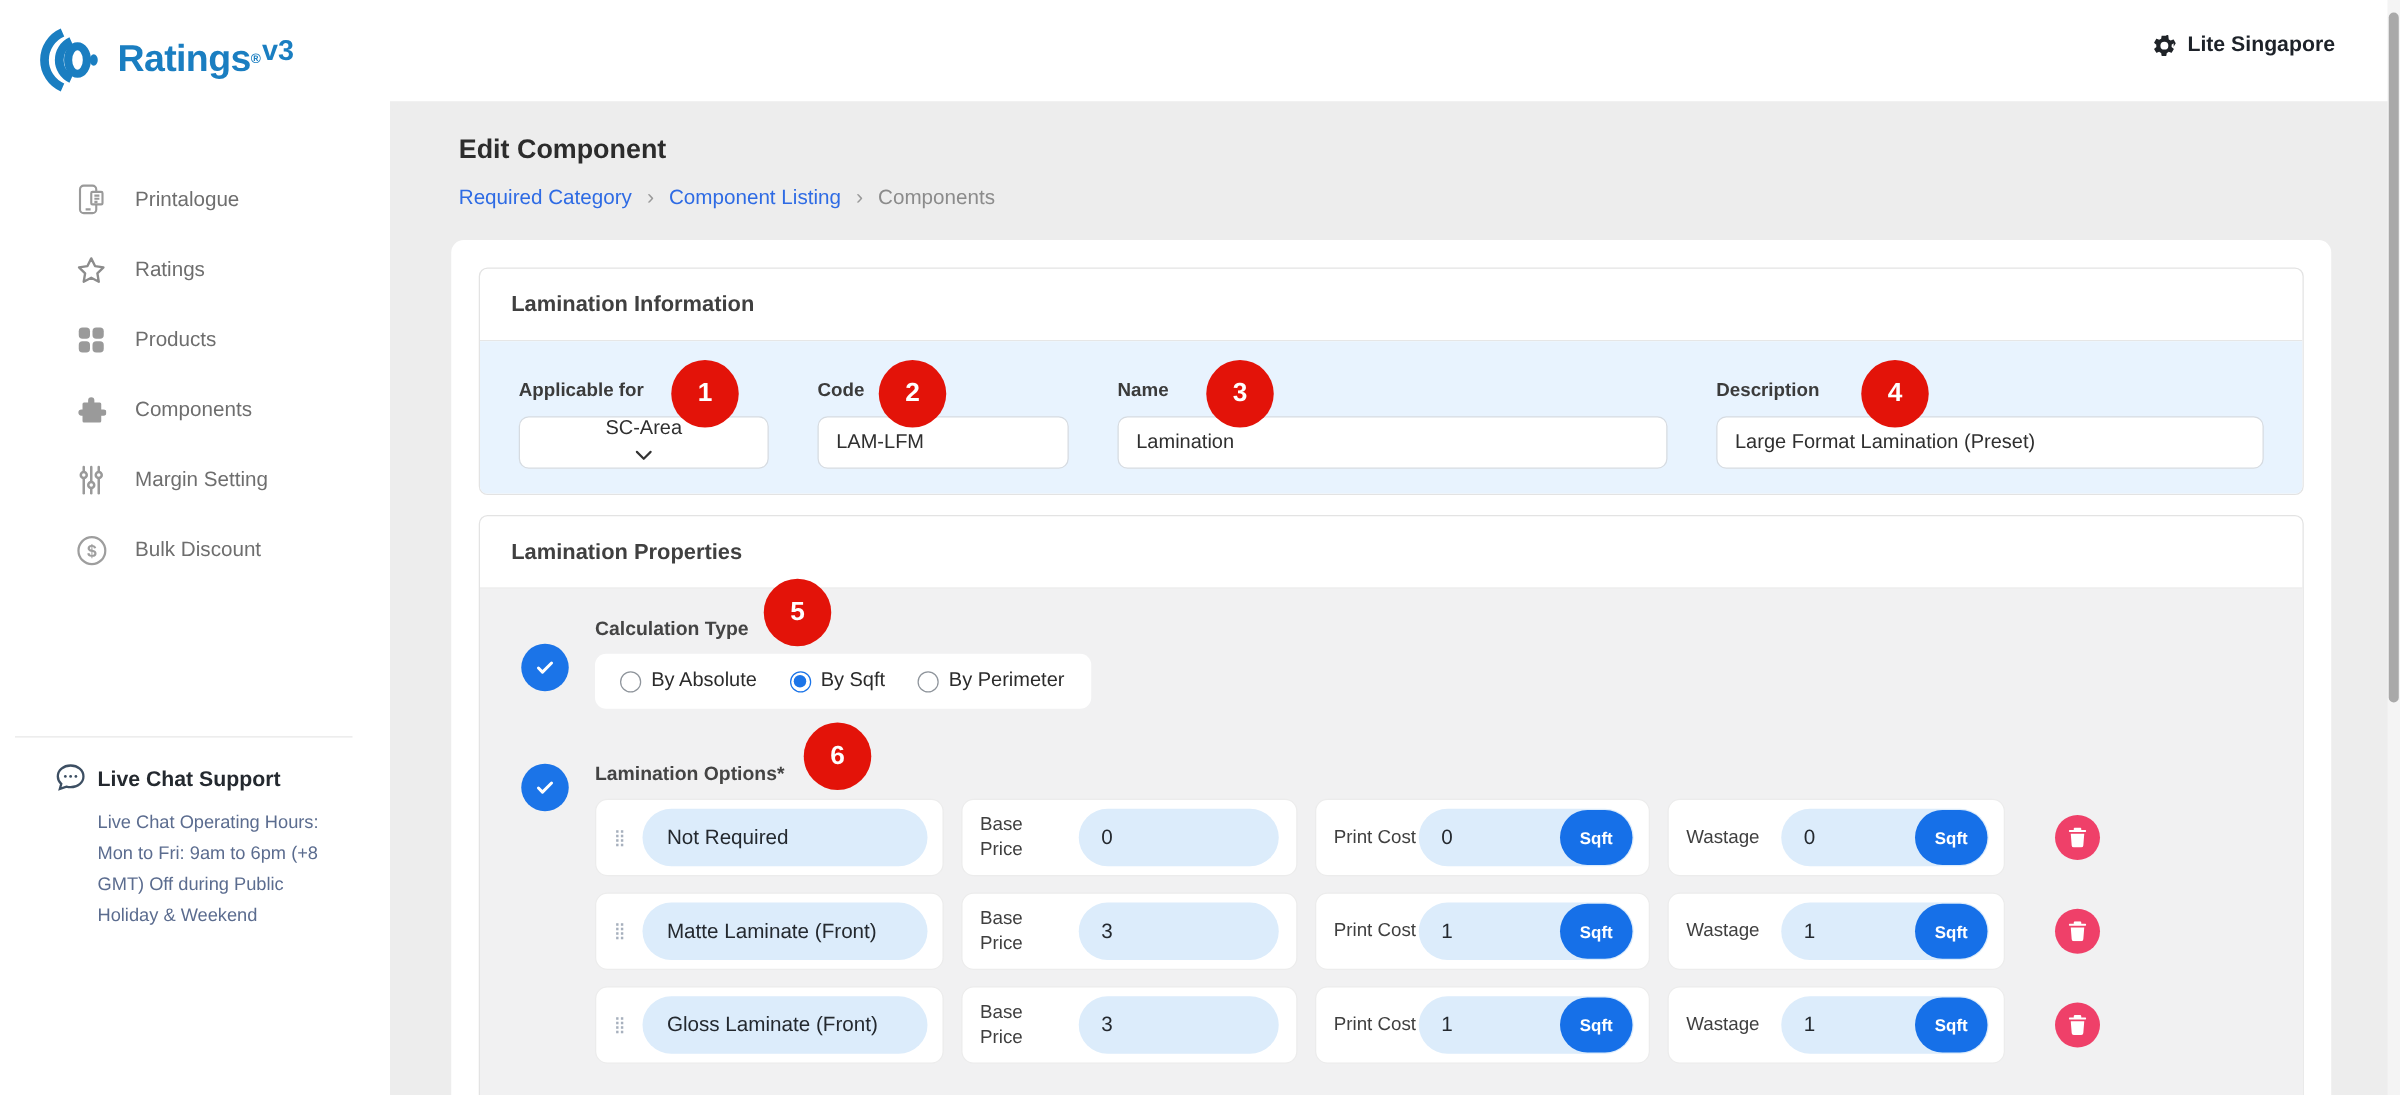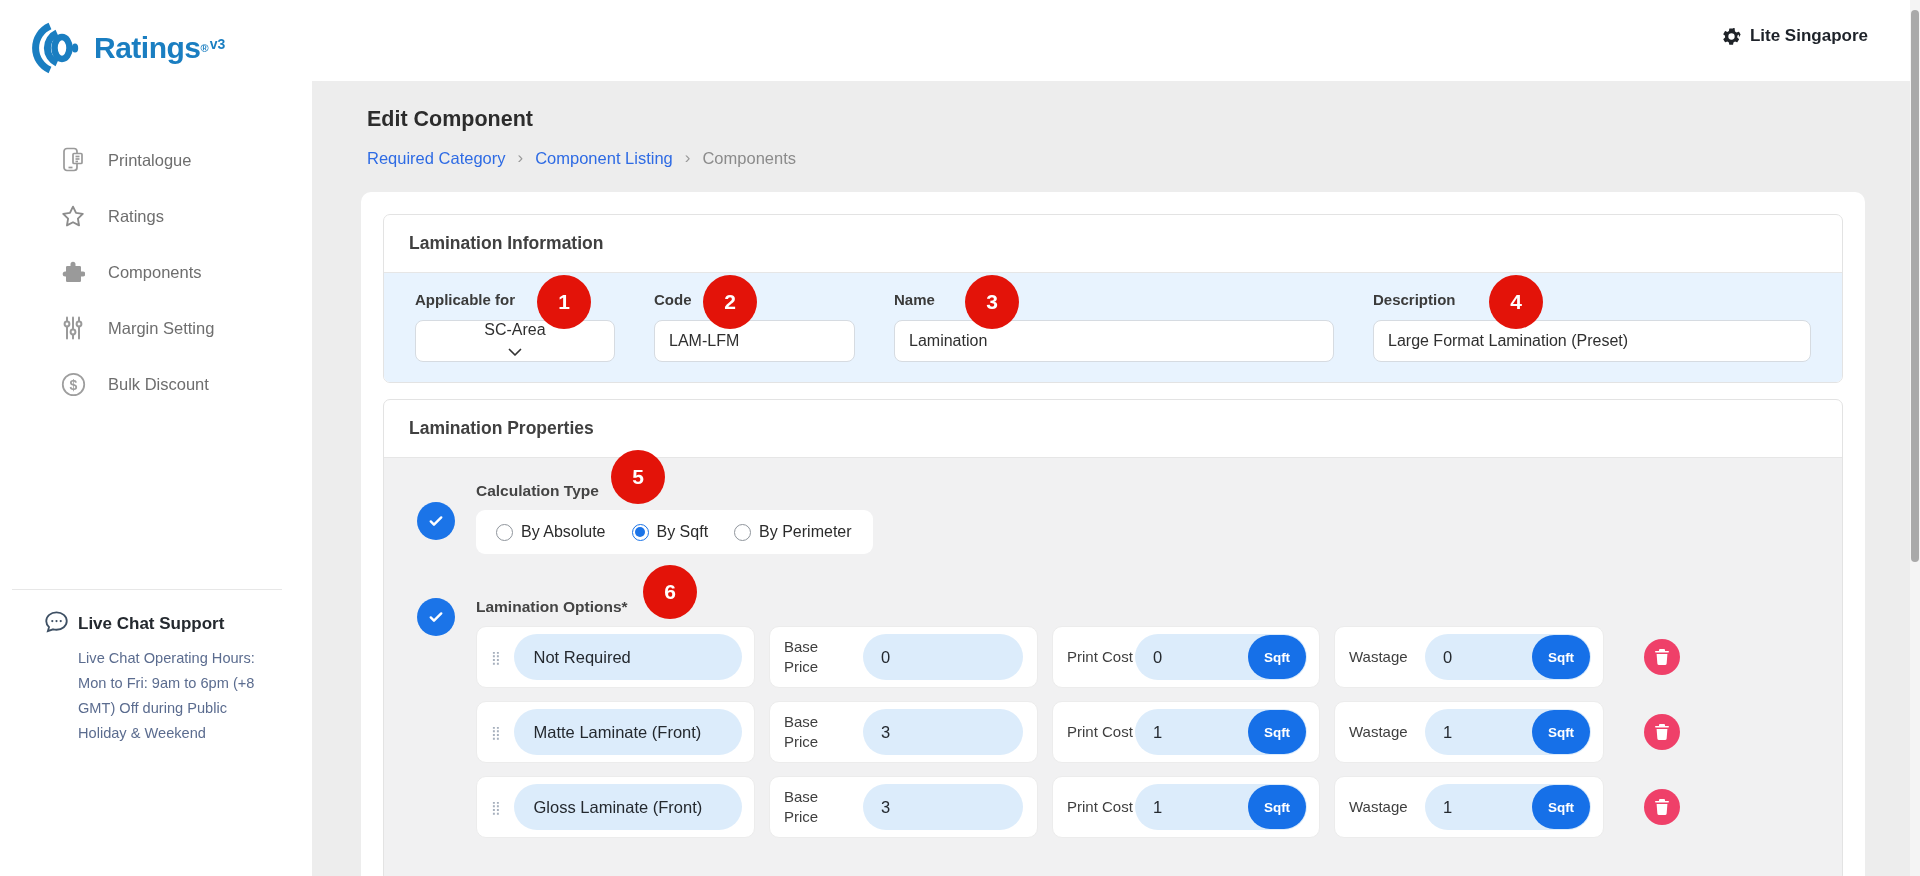--- a/index.html
+++ b/index.html
@@ -15,21 +15,21 @@
   .topbar { position:absolute; top:0; left:0; width:1920px; height:81px; background:#fff; z-index:2; }
   .tenant { position:absolute; top:26px; right:52px; display:flex; align-items:center; gap:9px;
             font-size:17px; font-weight:700; color:#1d2229; }
   .gear-icon svg { display:block; }
 
   
   .sidebar { position:absolute; top:0; left:0; width:312px; height:876px; background:#fff; z-index:3; }
   .logo { position:absolute; top:20px; left:30px; display:flex; align-items:flex-start; gap:8px; cursor:pointer; }
   .logo-text { font-size:30px; font-weight:800; color:#1a7ec1; letter-spacing:-.5px; line-height:56px; }
   .logo-sup { font-size:11px; vertical-align:super; color:#1a7ec1; font-weight:700; }
-  .logo-v { font-size:14px; color:#1a7ec1; font-weight:700; position:relative; top:-9px; left:1px; }
+  .logo-v { font-size:23px; color:#1a7ec1; font-weight:700; position:relative; top:-9px; left:1px; }
   .nav { position:absolute; top:132px; left:0; width:312px; }
   .nav-item { display:flex; align-items:center; gap:22px; padding:14px 0 14px 60px; cursor:pointer;
               font-size:16.5px; color:#6e6e6e; min-height:56px; }
   .nav-item .nav-ic { width:26px; display:flex; justify-content:center; flex:none; }
   .nav-label { line-height:1.35; max-width:150px; }
   .divider { position:absolute; top:589px; left:12px; width:270px; height:1px; background:#e7e7e7; }
   .support { position:absolute; top:610px; left:44px; width:230px; }
   .support-head { display:flex; align-items:center; gap:9px; font-size:17px; font-weight:700; color:#24292f; }
   .support-hours { margin:8px 0 0 34px; width:200px; font-size:14.6px; line-height:1.72; color:#5b6c8f; }
 
@@ -43,21 +43,21 @@
   .crumb-sep { color:#9a9a9a; font-size:17px; }
 
   .card { margin-top:24px; background:#fff; border-radius:10px; padding:22px; height:900px; }
 
   .section { border:1px solid #e3e3e3; border-radius:7px; overflow:hidden; background:#fff; }
   .section + .section { margin-top:16px; }
   .section-head { padding:18px 25px; font-size:17.5px; font-weight:700; color:#404040; border-bottom:1px solid #e6e6e6; }
 
   
   .band-blue { background:#e8f3fe; padding:16px 31px 20px; display:flex; gap:39px; }
-  .field { display:flex; flex-direction:column; }
+  .field { display:flex; flex-direction:column;margin-top:13px; }
   .f-apply { width:200px; } .f-code { width:201px; } .f-name { width:440px; } .f-desc { flex:1; }
   .label-row { position:relative; height:22px; margin-bottom:9px; }
   .field-label { font-size:15px; font-weight:700; color:#3b3b3b; line-height:22px; }
   .badge { position:absolute; top:-14px; width:54px; height:54px; border-radius:50%; background:#e31309;
            color:#fff; font-size:21px; font-weight:700; display:flex; align-items:center; justify-content:center;
            z-index:5; }
   .b1 { left:122px; } .b2 { left:49px; } .b3 { left:71px; } .b4 { left:116px; }
   .b5 { left:135px; top:-30px; } .b6 { left:167px; top:-31px; }
   .input, .select { height:42px; background:#fff; border:1px solid #d6dbe1; border-radius:8px;
            font-size:16px; color:#2f2f2f; display:flex; align-items:center; padding:0 14px; }
@@ -151,20 +151,31 @@
     <div class="nav-item">
       <span class="nav-ic">
         <svg width="26" height="25" viewBox="0 0 24 24" fill="none" stroke="#8c8c8c" stroke-width="1.8" stroke-linejoin="round">
           <path d="M12 2.6l2.9 5.9 6.5.95-4.7 4.6 1.1 6.5L12 17.5l-5.8 3.05 1.1-6.5-4.7-4.6 6.5-.95z"></path>
         </svg>
       </span>
       <span class="nav-label">Ratings</span>
     </div>
     <div class="nav-item">
       <span class="nav-ic">
+        <svg width="22" height="22" viewBox="0 0 22 22" fill="#9a9a9a">
+          <rect x="1" y="1" width="9" height="9" rx="3"></rect>
+            <rect x="12" y="1" width="9" height="9" rx="3"></rect>
+          <rect x="1" y="12" width="9" height="9" rx="3"></rect>
+            <rect x="12" y="12" width="9" height="9" rx="3"></rect>
+        </svg>
+      </span>
+      <span class="nav-label">Products</span>
+    </div>
+    <div class="nav-item">
+      <span class="nav-ic">
         <svg width="24" height="24" viewBox="0 0 24 24" fill="#9a9a9a">
           <path d="M9.5 4.2a2.5 2.5 0 0 1 5 0V6h4.3a1.2 1.2 0 0 1 1.2 1.2v4.3h1.8a2.5 2.5 0 1 1 0 5H20v4.3a1.2 1.2 0 0 1-1.2 1.2H6.2A1.2 1.2 0 0 1 5 20.8v-4.3H4.2a2.5 2.5 0 1 1 0-5H5V7.2A1.2 1.2 0 0 1 6.2 6h3.3V4.2z"></path>
         </svg>
       </span>
       <span class="nav-label">Components</span>
     </div>
     <div class="nav-item">
       <span class="nav-ic">
         <svg width="20" height="24" viewBox="0 0 20 24" stroke="#9a9a9a" stroke-width="2" stroke-linecap="round">
           <line x1="4" y1="1.5" x2="4" y2="22.5"></line>

